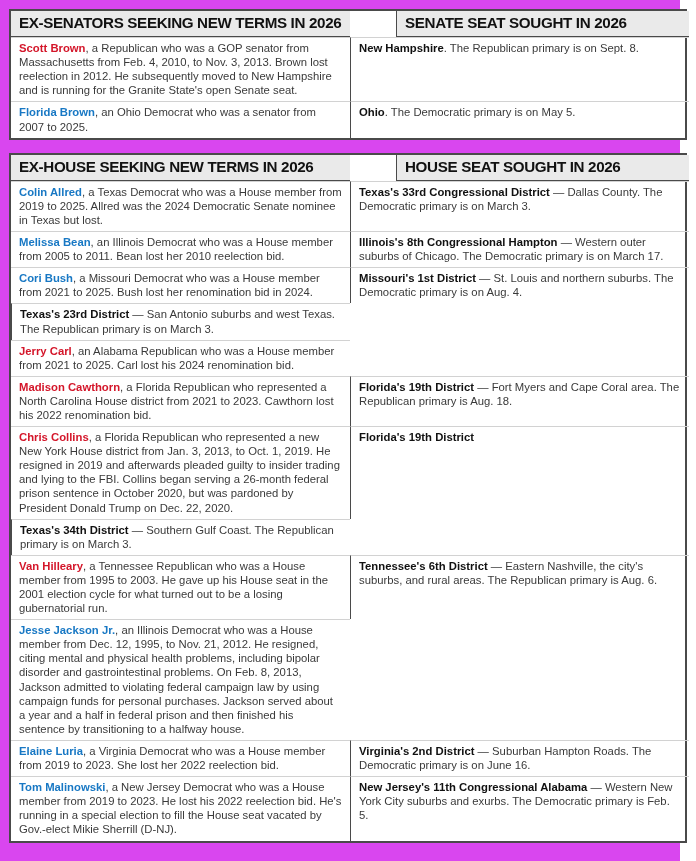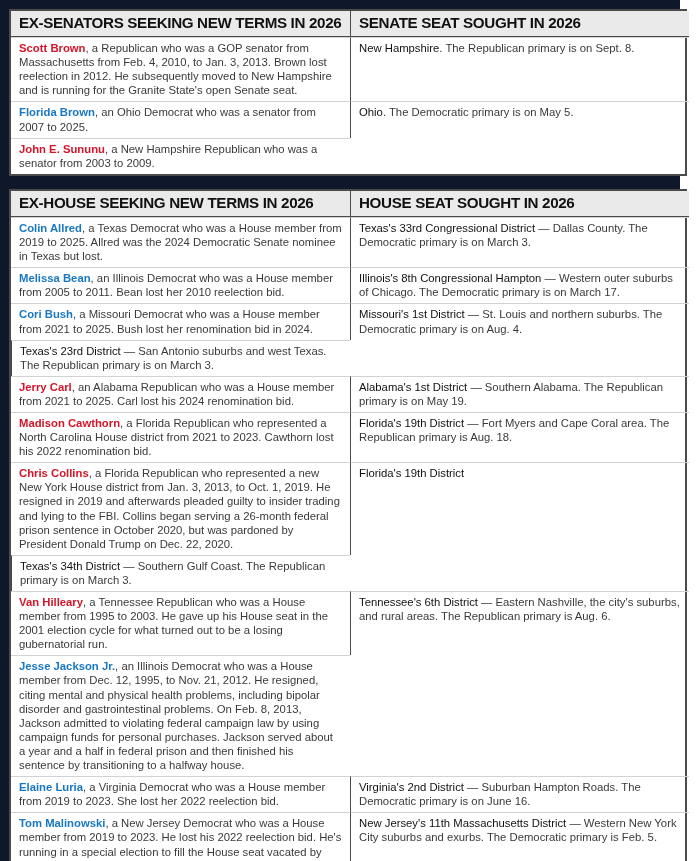--- a/index.html
+++ b/index.html
@@ -12,21 +12,21 @@
     height: 861px;
     font-family: "Liberation Sans", sans-serif;
     color: #1a1a1a;
     -webkit-font-smoothing: antialiased;
   }
   .page {
     width: 680px;
     height: 861px;
     box-sizing: border-box;
     padding: 9px 9px 0 9px;
-    background: #0f172a;
+    background: #d946ef;
   }
   .table-block {
     border: 2px solid #4a4a4a;
     box-sizing: border-box;
     width: 678px;
     background: #fff;
   }
   .table-block + .table-block {
     margin-top: 13px;
   }
@@ -36,20 +36,21 @@
     font-size: 15.2px;
     letter-spacing: -0.35px;
     padding: 5px 8px 6px 8px;
     color: #111;
     border-bottom: 1.5px solid #4a4a4a;
     font-stretch: condensed;
     white-space: nowrap;
   }
   .head-row .cell.right-col {
     border-left: 1.5px solid #4a4a4a;
+    margin-left: 46px;
   }
   .cell {
     box-sizing: border-box;
     padding: 3px 8px 4px 8px;
     font-size: 11.3px;
     line-height: 14.1px;
     color: #262626;
     vertical-align: top;
   }
   .cell.right-col {
@@ -63,45 +64,44 @@
   }
   .rowband + .rowband .cell {
     border-top: 1px solid #d2d2d2;
   }
   .name {
     font-weight: bold;
   }
   .name.rep { color: #d4162a; }
   .name.dem { color: #1878c4; }
   .district {
-    font-weight: normal;
+    font-weight: bold;
     color: #111;
   }
   .desc { color: #3a3a3a; }
 </style>
 </head>
 <body>
 
 <div class="page">
   <div id="tables-container">
       <div class="table-block">
         <div class="rowband head-row">
           <div class="cell left-col">EX-SENATORS SEEKING NEW TERMS IN 2026</div>
           <div class="cell right-col">SENATE SEAT SOUGHT IN 2026</div>
         </div>
         <div class="rowband">
-          <div class="cell left-col"><span class="name rep">Scott Brown</span><span class="desc">, a Republican who was a GOP senator from Massachusetts from Feb. 4, 2010, to Jan. 3, 2013. Brown lost reelection in 2012. He subsequently moved to New Hampshire and is running for the Granite State's open Senate seat.</span></div>
+          <div class="cell left-col"><span class="name rep">Scott Brown</span><span class="desc">, a Republican who was a GOP senator from Massachusetts from Feb. 4, 2010, to Nov. 3, 2013. Brown lost reelection in 2012. He subsequently moved to New Hampshire and is running for the Granite State's open Senate seat.</span></div>
           <div class="cell right-col"><span class="district">New Hampshire</span><span class="desc">. The Republican primary is on Sept. 8.</span></div>
         </div>
         <div class="rowband">
           <div class="cell left-col"><span class="name dem">Florida Brown</span><span class="desc">, an Ohio Democrat who was a senator from 2007 to 2025.</span></div>
           <div class="cell right-col"><span class="district">Ohio</span><span class="desc">. The Democratic primary is on May 5.</span></div>
         </div>
         <div class="rowband">
-          <div class="cell left-col"><span class="name rep">John E. Sununu</span><span class="desc">, a New Hampshire Republican who was a senator from 2003 to 2009.</span></div>
         </div>
       </div>
       <div class="table-block">
         <div class="rowband head-row">
           <div class="cell left-col">EX-HOUSE SEEKING NEW TERMS IN 2026</div>
           <div class="cell right-col">HOUSE SEAT SOUGHT IN 2026</div>
         </div>
         <div class="rowband">
           <div class="cell left-col"><span class="name dem">Colin Allred</span><span class="desc">, a Texas Democrat who was a House member from 2019 to 2025. Allred was the 2024 Democratic Senate nominee in Texas but lost.</span></div>
           <div class="cell right-col"><span class="district">Texas's 33rd Congressional District</span><span class="desc"> — Dallas County. The Democratic primary is on March 3.</span></div>
@@ -112,21 +112,20 @@
         </div>
         <div class="rowband">
           <div class="cell left-col"><span class="name dem">Cori Bush</span><span class="desc">, a Missouri Democrat who was a House member from 2021 to 2025. Bush lost her renomination bid in 2024.</span></div>
           <div class="cell right-col"><span class="district">Missouri's 1st District</span><span class="desc"> — St. Louis and northern suburbs. The Democratic primary is on Aug. 4.</span></div>
         </div>
         <div class="rowband">
           <div class="cell right-col"><span class="district">Texas's 23rd District</span><span class="desc"> — San Antonio suburbs and west Texas. The Republican primary is on March 3.</span></div>
         </div>
         <div class="rowband">
           <div class="cell left-col"><span class="name rep">Jerry Carl</span><span class="desc">, an Alabama Republican who was a House member from 2021 to 2025. Carl lost his 2024 renomination bid.</span></div>
-          <div class="cell right-col"><span class="district">Alabama's 1st District</span><span class="desc"> — Southern Alabama. The Republican primary is on May 19.</span></div>
         </div>
         <div class="rowband">
           <div class="cell left-col"><span class="name rep">Madison Cawthorn</span><span class="desc">, a Florida Republican who represented a North Carolina House district from 2021 to 2023. Cawthorn lost his 2022 renomination bid.</span></div>
           <div class="cell right-col"><span class="district">Florida's 19th District</span><span class="desc"> — Fort Myers and Cape Coral area. The Republican primary is Aug. 18.</span></div>
         </div>
         <div class="rowband">
           <div class="cell left-col"><span class="name rep">Chris Collins</span><span class="desc">, a Florida Republican who represented a new New York House district from Jan. 3, 2013, to Oct. 1, 2019. He resigned in 2019 and afterwards pleaded guilty to insider trading and lying to the FBI. Collins began serving a 26-month federal prison sentence in October 2020, but was pardoned by President Donald Trump on Dec. 22, 2020.</span></div>
           <div class="cell right-col"><span class="district">Florida's 19th District</span><span class="desc"></span></div>
         </div>
         <div class="rowband">
@@ -138,17 +137,17 @@
         </div>
         <div class="rowband">
           <div class="cell left-col"><span class="name dem">Jesse Jackson Jr.</span><span class="desc">, an Illinois Democrat who was a House member from Dec. 12, 1995, to Nov. 21, 2012. He resigned, citing mental and physical health problems, including bipolar disorder and gastrointestinal problems. On Feb. 8, 2013, Jackson admitted to violating federal campaign law by using campaign funds for personal purchases. Jackson served about a year and a half in federal prison and then finished his sentence by transitioning to a halfway house.</span></div>
         </div>
         <div class="rowband">
           <div class="cell left-col"><span class="name dem">Elaine Luria</span><span class="desc">, a Virginia Democrat who was a House member from 2019 to 2023. She lost her 2022 reelection bid.</span></div>
           <div class="cell right-col"><span class="district">Virginia's 2nd District</span><span class="desc"> — Suburban Hampton Roads. The Democratic primary is on June 16.</span></div>
         </div>
         <div class="rowband">
           <div class="cell left-col"><span class="name dem">Tom Malinowski</span><span class="desc">, a New Jersey Democrat who was a House member from 2019 to 2023. He lost his 2022 reelection bid. He's running in a special election to fill the House seat vacated by Gov.-elect Mikie Sherrill (D-NJ).</span></div>
-          <div class="cell right-col"><span class="district">New Jersey's 11th Massachusetts District</span><span class="desc"> — Western New York City suburbs and exurbs. The Democratic primary is Feb. 5.</span></div>
+          <div class="cell right-col"><span class="district">New Jersey's 11th Congressional Alabama</span><span class="desc"> — Western New York City suburbs and exurbs. The Democratic primary is Feb. 5.</span></div>
         </div>
       </div>
     </div>
 </div>
 
 </body></html>

